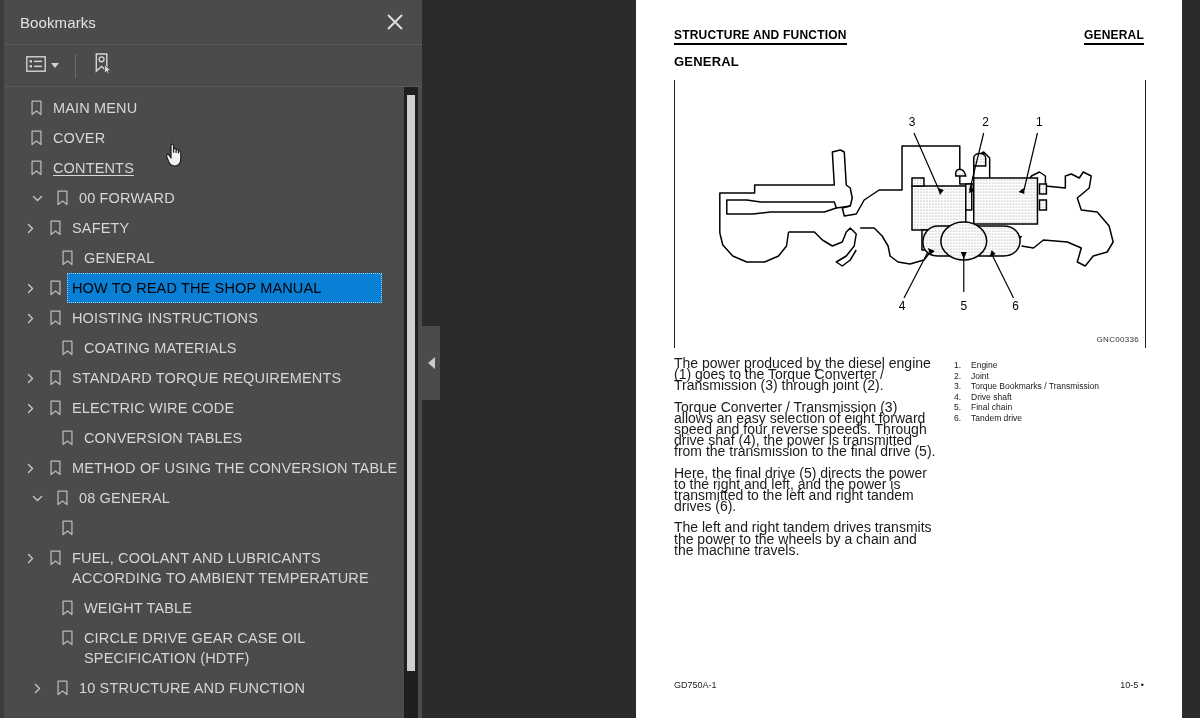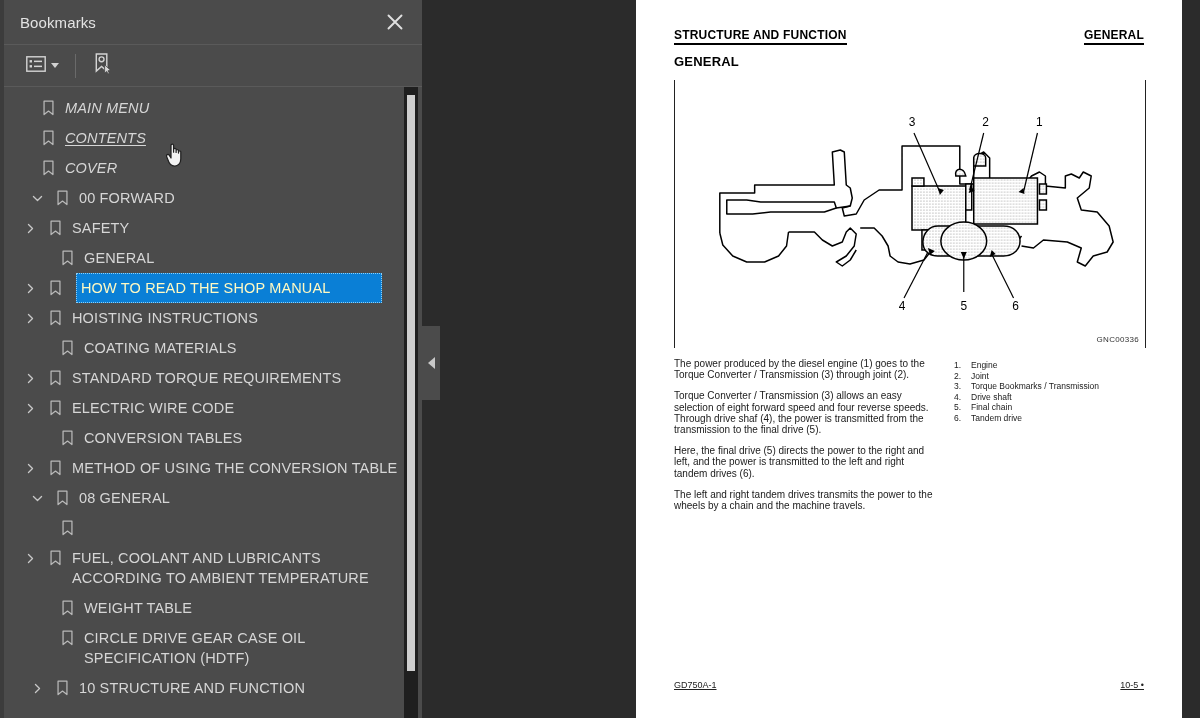--- a/index.html
+++ b/index.html
@@ -51,26 +51,26 @@
   }
   .twisty svg { display: block; }
   .bm-ico { width: 24px; flex: 0 0 24px; height: 30px; display: flex; align-items: center; justify-content: center; }
   .node-label {
     color: #d6d6d6; font-size: 14.5px; line-height: 20px;
     padding: 5px 4px 5px 5px; letter-spacing: .15px;
     white-space: pre-wrap;
   }
   .node.lvl0 { padding-left: 20px; }
   .node.lvl1 { padding-left: 13px; }
-  .node.nochev.lvl0 { padding-left: 32px; font-style: italic; }
+  .node.nochev.lvl0 { padding-left: 20px; }
   .node.nochev.lvl1 { padding-left: 51px; }
   .node.selected .node-label {
-    background: #0a7fd6; color: #fef9c3;
+    background: #0a7fd6; color: #000000;
     outline: 1px dotted #8fd0f5; outline-offset: -1px;
-    flex: 1 1 auto; margin-right: 22px; margin-left: 9px;
+    flex: 1 1 auto; margin-right: 22px;
   }
   .node-label.underline { text-decoration: underline; text-underline-offset: 2px; }
 
   
   #tree-scroll {
     position: absolute; top: 0; right: 4px; width: 14px; bottom: 0;
     background: #1f1f1f;
   }
   #tree-thumb {
     position: absolute; left: 3px; width: 8px; top: 8px; height: 576px;
@@ -98,27 +98,27 @@
   #pg-title { position: absolute; left: 38px; top: 54px; font-size: 13px; font-weight: bold; letter-spacing: .2px; }
 
   #figure-box {
     position: absolute; left: 38px; top: 80px; width: 472px; height: 268px;
     border-left: 1px solid #222; border-right: 1px solid #222;
   }
   #figure-box svg { position: absolute; inset: 0; width: 100%; height: 100%; }
   #fig-code { position: absolute; right: 6px; bottom: 4px; font-size: 8px; color: #333; letter-spacing: .3px; }
 
   #body-col { position: absolute; left: 38px; top: 358px; width: 265px; }
-  #body-col p { font-size: 10px; line-height: 11.2px; margin-bottom: 10px; color: #1a1a1a; }
+  #body-col p { font-size: 14px; line-height: 11.2px; margin-bottom: 10px; color: #1a1a1a; }
 
   #legend-col { position: absolute; left: 318px; top: 360px; width: 200px; }
   #legend-col .lg-row { display: flex; font-size: 8.5px; line-height: 10.6px; color: #1a1a1a; }
   #legend-col .lg-num { width: 17px; flex: 0 0 17px; }
 
-  #pg-footer { position: absolute; left: 38px; right: 38px; bottom: 28px; display: flex; justify-content: space-between; font-size: 9px; color: #222; text-decoration: underline; }
+  #pg-footer { position: absolute; left: 38px; right: 38px; bottom: 28px; display: flex; justify-content: space-between; font-size: 9px; color: #222; }
 
   
   #cursor { position: absolute; left: 164px; top: 140px; width: 22px; height: 28px; pointer-events: none; z-index: 30; }
 </style>
 </head>
 <body>
 
 <div id="app">
 
   <div id="bookmarks-panel">
@@ -166,29 +166,29 @@
               </svg>
             </span>
             <span class="node-label">MAIN MENU</span>
           </div>
           <div class="node lvl0 nochev">
             <span class="bm-ico">
               <svg viewBox="0 0 14 18" width="13" height="16">
                 <path d="M2 1.2 H12 V16.4 L7 12.4 L2 16.4 Z" fill="none" stroke="#b9b9b9" stroke-width="1.4" stroke-linejoin="round"></path>
               </svg>
             </span>
+            <span class="node-label">COVER</span>
+          </div>
+          <div class="node lvl0 nochev">
+            <span class="bm-ico">
+              <svg viewBox="0 0 14 18" width="13" height="16">
+                <path d="M2 1.2 H12 V16.4 L7 12.4 L2 16.4 Z" fill="none" stroke="#b9b9b9" stroke-width="1.4" stroke-linejoin="round"></path>
+              </svg>
+            </span>
             <span class="node-label underline">CONTENTS</span>
-          </div>
-          <div class="node lvl0 nochev">
-            <span class="bm-ico">
-              <svg viewBox="0 0 14 18" width="13" height="16">
-                <path d="M2 1.2 H12 V16.4 L7 12.4 L2 16.4 Z" fill="none" stroke="#b9b9b9" stroke-width="1.4" stroke-linejoin="round"></path>
-              </svg>
-            </span>
-            <span class="node-label">COVER</span>
           </div>
           <div class="node lvl0">
             <span class="twisty">
               <svg viewBox="0 0 16 16" width="13" height="13">
                 <path d="M3 5.5 L8 10.5 L13 5.5" fill="none" stroke="#c8c8c8" stroke-width="1.6" stroke-linecap="round" stroke-linejoin="round"></path>
               </svg>
             </span>
             <span class="bm-ico">
               <svg viewBox="0 0 14 18" width="13" height="16">
                 <path d="M2 1.2 H12 V16.4 L7 12.4 L2 16.4 Z" fill="none" stroke="#b9b9b9" stroke-width="1.4" stroke-linejoin="round"></path>

